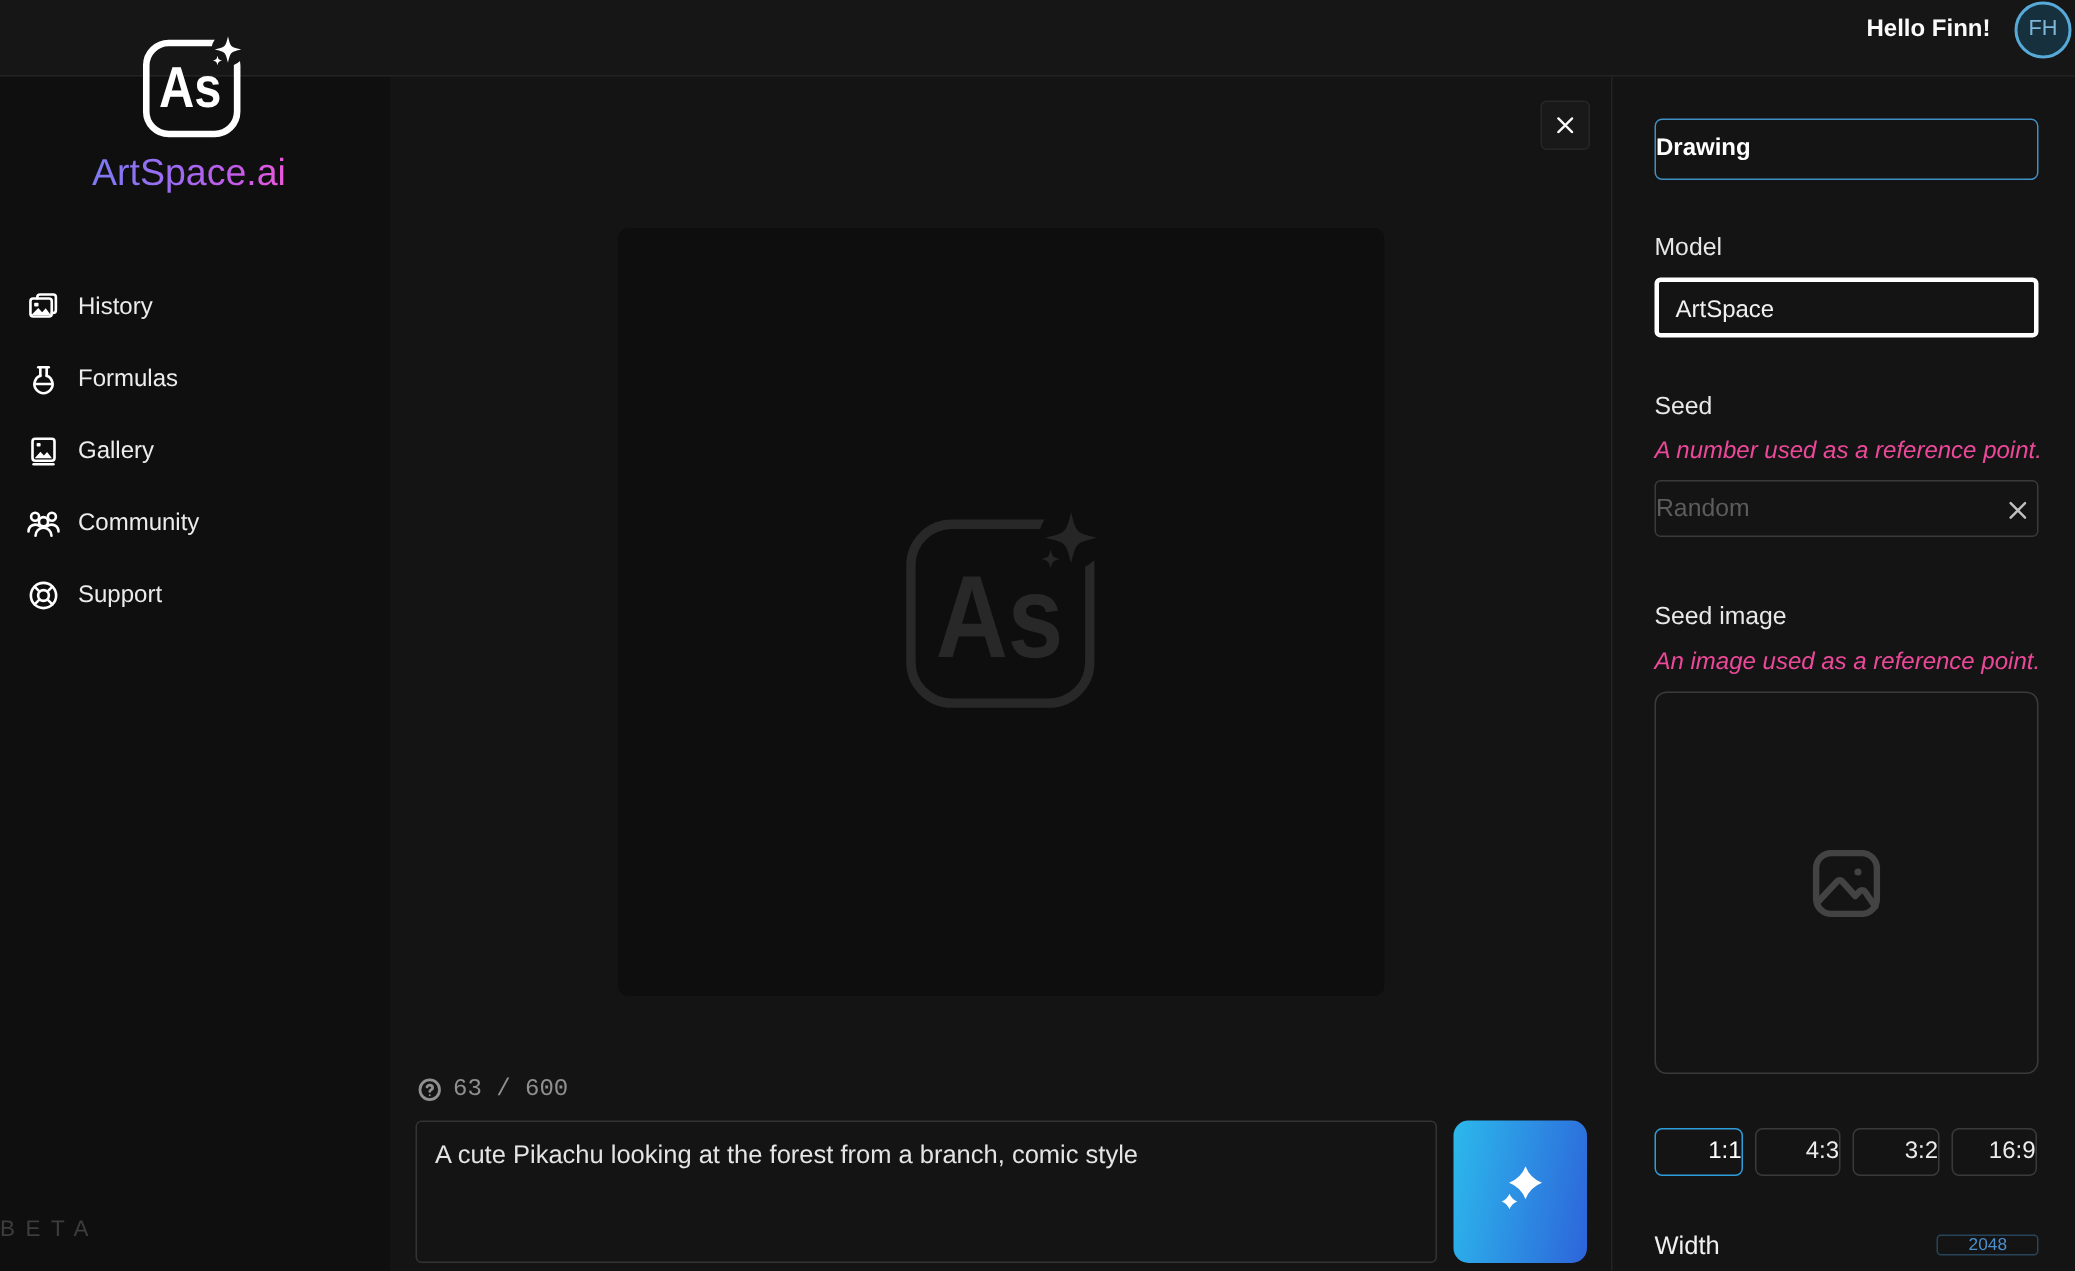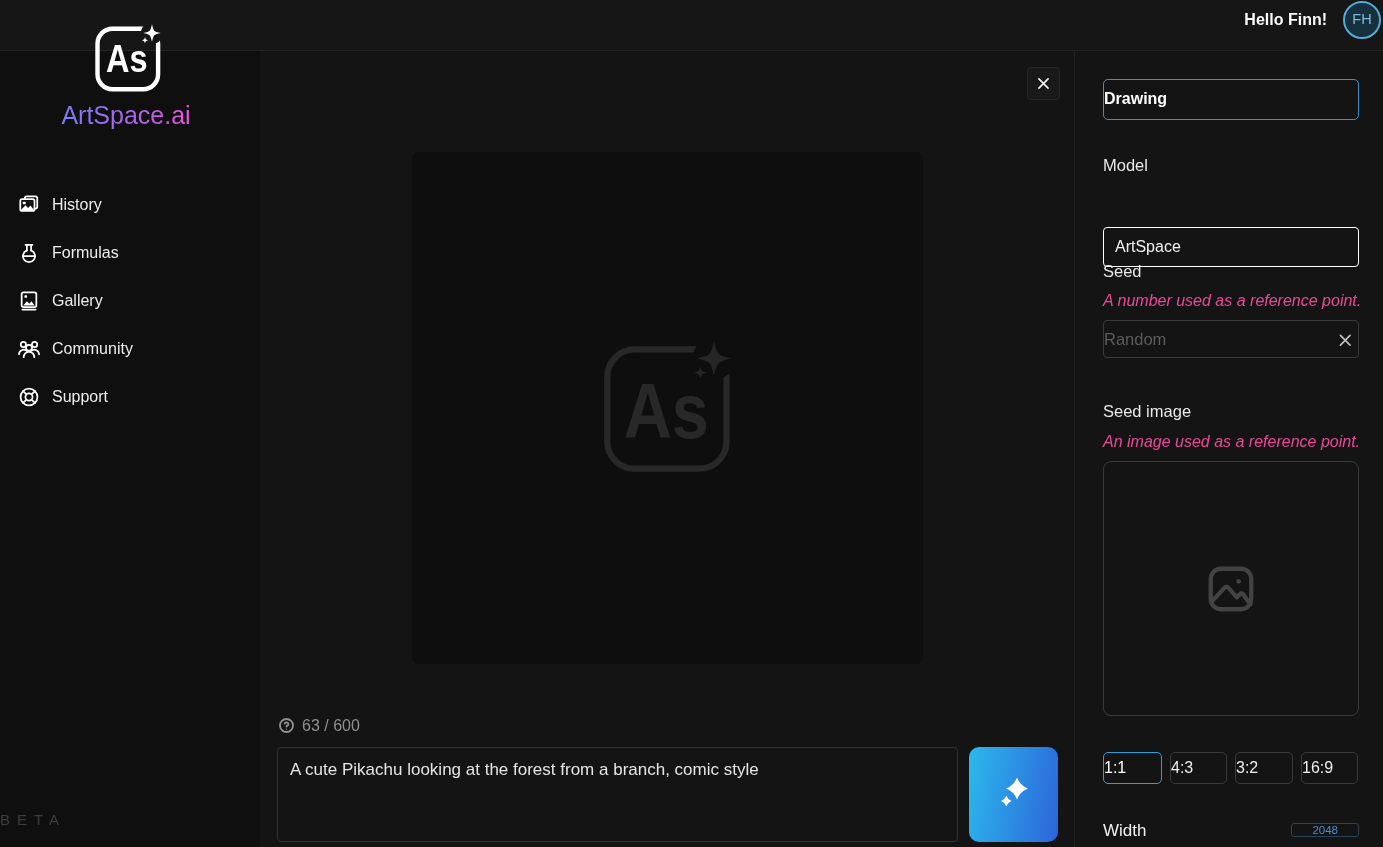--- a/index.html
+++ b/index.html
@@ -24,51 +24,51 @@
   .mi svg { width:22px; height:22px; margin-right:12px; flex:none; }
   .beta { position:absolute; left:0; top:811px; width:250px; text-align:left;
     color:#3d3d3d; font-size:15px; letter-spacing:7px; }
   
   .main { position:absolute; left:260px; top:51px; width:814px; height:796px; background:#141414; }
   .closebtn { position:absolute; left:767px; top:16px; width:33px; height:33px;
     background:#191919; border:1px solid #272727; border-radius:4px;
     display:flex; align-items:center; justify-content:center; }
   .canvas { position:absolute; left:152px; top:101px; width:511px; height:512px;
     background:#0e0e0e; border-radius:7px; }
-  .counter { position:absolute; left:18px; top:666px; display:flex; 
-    color:#8f8f8f; font-size:16px; }
+  .counter { position:absolute; left:18px; top:666px; display:flex; align-items:center;
+    color:#8f8f8f; font-size:16px;font-family:Liberation Mono, monospace; }
   .counter svg { width:17px; height:17px; margin-right:7px; }
   .prompt { position:absolute; left:17px; top:696px; width:681px; height:95px;
     border:1px solid #333333; border-radius:4px; color:#e4e4e4; font-size:17px;
     padding:11px 12px; line-height:21px; }
   .genbtn { position:absolute; left:709px; top:696px; width:89px; height:95px;
     border-radius:10px; background:linear-gradient(100deg,#2cb9ec 0%,#2d64da 100%);
     display:flex; align-items:center; justify-content:center; }
   
   .panel { position:absolute; left:1074px; top:51px; width:309px; height:796px;
     background:#141414; border-left:1px solid #232323; }
   .panel .inner { position:absolute; left:28px; top:0; width:256px; }
   .drawing { position:absolute; left:0; top:28px; width:256px; height:41px;
     border:1.5px solid #428fc2; border-radius:5px; color:#fff; font-size:16px; font-weight:700;
     text-align:left; line-height:38px; }
   .lbl { position:absolute; left:0; color:#e8e8e8; font-size:16.5px; }
   .desc { position:absolute; left:0; color:#ec4899; font-size:16px; white-space:nowrap;font-style:italic; }
   .selbox { position:absolute; left:0; top:134px; width:256px; height:40px;
-    border:1px solid #ffffff; border-radius:4px; color:#f0f0f0; font-size:16px;
-    line-height:38px; padding-left:11px;margin-top:42px; }
+    border:3px solid #ffffff; border-radius:4px; color:#f0f0f0; font-size:16px;
+    line-height:38px; padding-left:11px; }
   .seedin { position:absolute; left:0; top:269px; width:256px; height:38px;
     border:1px solid #3a3a3a; border-radius:4px; color:#5c5c5c; font-size:16.5px;
     line-height:36px; }
   .seedin svg { position:absolute; right:7px; top:13px; width:12.5px; height:12.5px; }
   .dropzone { position:absolute; left:0; top:410px; width:256px; height:255px;
     border:1px solid #3a3a3a; border-radius:8px; }
   .dropzone svg { position:absolute; left:100px; top:100px; width:54px; height:54px; }
   .ratios { position:absolute; left:0; top:701px; width:256px; display:flex; gap:8px; }
   .rbtn { width:58px; height:32px; border:1px solid #3a3a3a; border-radius:5px;
-    color:#ececec; font-size:16px; text-align:left; line-height:30px; }
+    color:#ececec; font-size:16px; text-align:right; line-height:30px; }
   .rbtn.sel { border-color:#2f9ddb; color:#fff; }
   .width-row { position:absolute; left:0; top:770px; width:256px; }
   .width-row .wl { color:#f0f0f0; font-size:17px; }
   .badge { position:absolute; right:0; top:2px; border:1px solid #27455a; border-radius:3px;
     color:#4a90d0; font-size:11.5px; line-height:12px; padding:0px 20px; }
 </style>
 </head>
 <body>
 <div class="header">
   <div class="hello">Hello Finn!</div>

